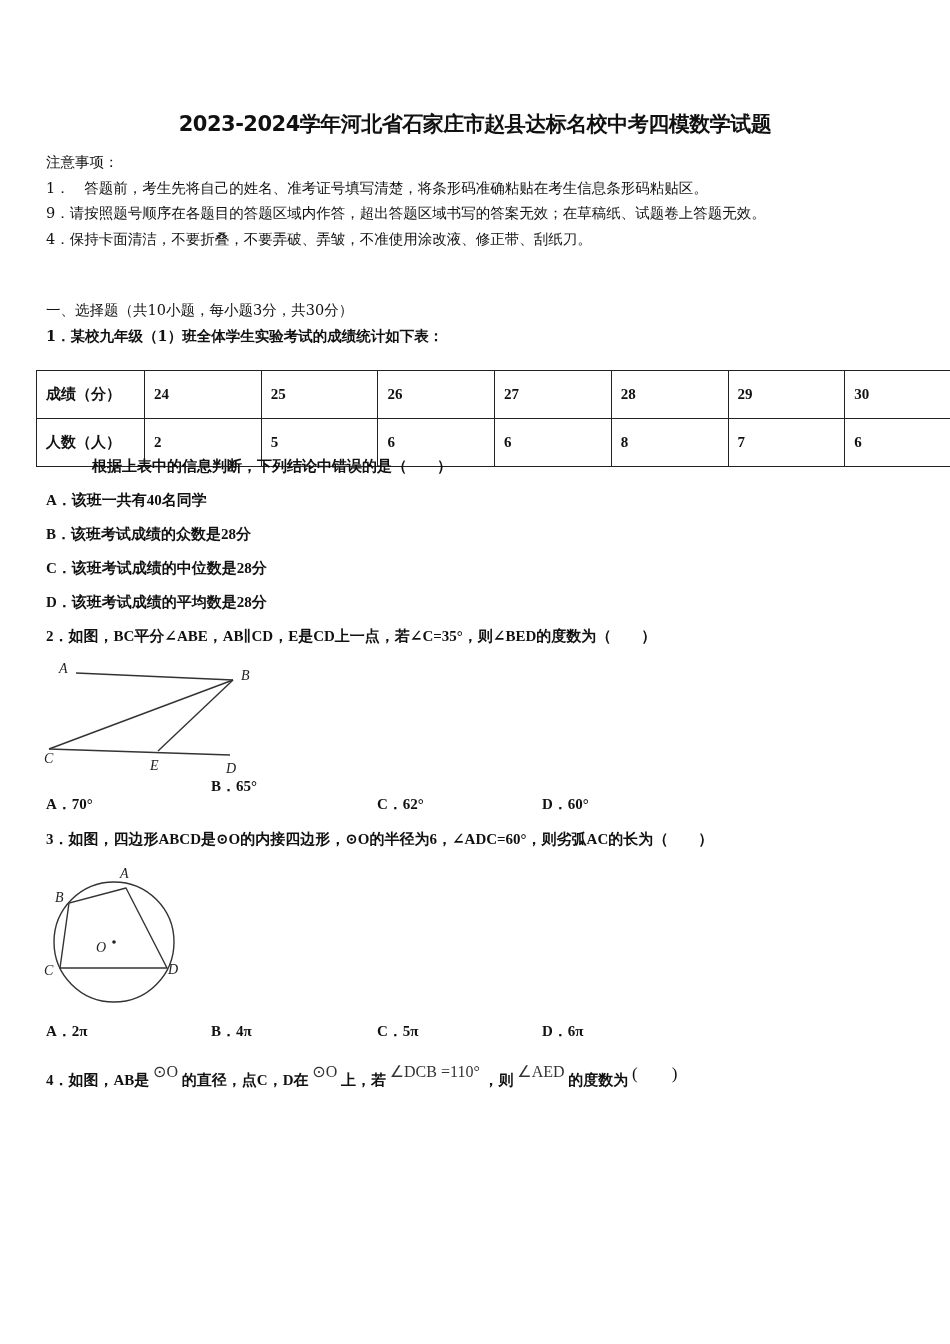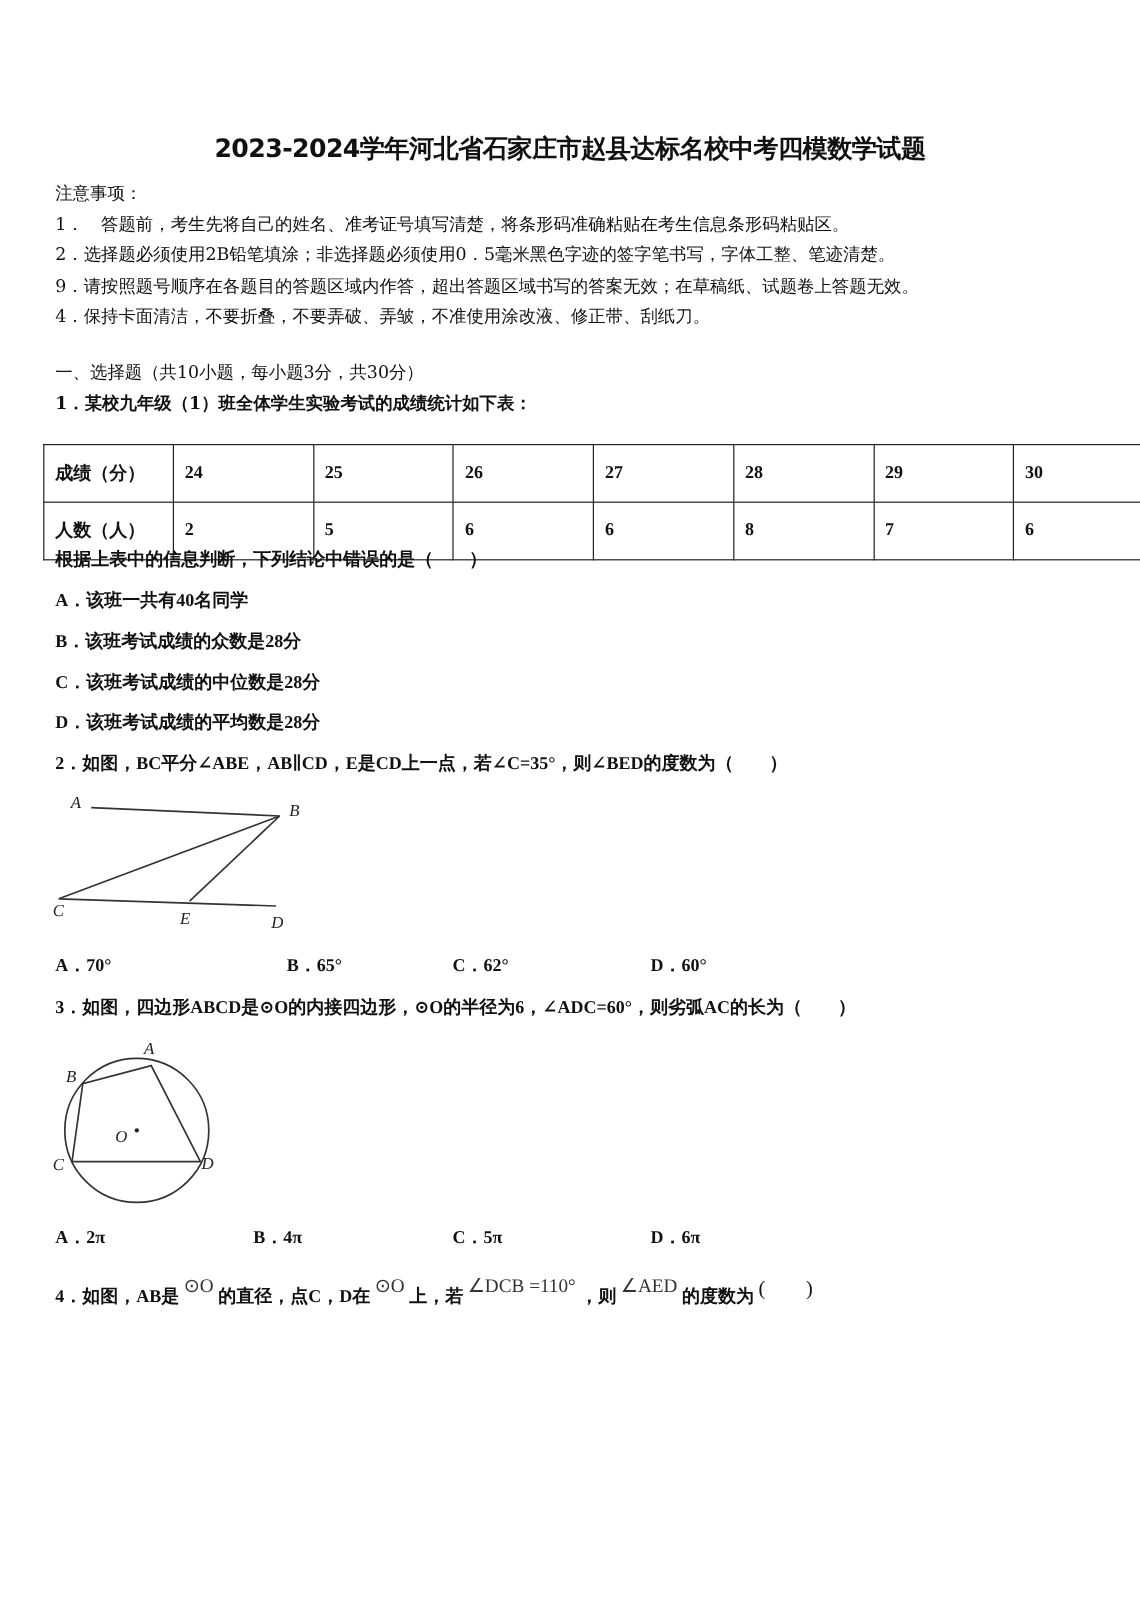--- a/index.html
+++ b/index.html
@@ -34,21 +34,20 @@
     svg text { font-family: "Liberation Serif", serif; font-style: italic; font-size: 14px; fill: #222; }
   </style>
 </head>
 <body>
 
 <div class="title">2023-2024学年河北省石家庄市赵县达标名校中考四模数学试题</div>
 
 <div class="notice">
   <div class="head">注意事项：</div>
   <div>1．　答题前，考生先将自己的姓名、准考证号填写清楚，将条形码准确粘贴在考生信息条形码粘贴区。</div>
-  <div>2．选择题必须使用2B铅笔填涂；非选择题必须使用0．5毫米黑色字迹的签字笔书写，字体工整、笔迹清楚。</div>
   <div>9．请按照题号顺序在各题目的答题区域内作答，超出答题区域书写的答案无效；在草稿纸、试题卷上答题无效。</div>
   <div>4．保持卡面清洁，不要折叠，不要弄破、弄皱，不准使用涂改液、修正带、刮纸刀。</div>
 </div>
 
 <div class="sec" style="top:301px;">一、选择题（共10小题，每小题3分，共30分）</div>
 <div class="sec bold" style="top:327px;">1．某校九年级（1）班全体学生实验考试的成绩统计如下表：</div>
 
 <table class="scores">
   <tbody>
       <tr>
@@ -67,42 +66,42 @@
     <td>5</td>
     <td>6</td>
     <td>6</td>
     <td>8</td>
     <td>7</td>
     <td>6</td>
   </tr>
 </tbody>
   </table>
 
-<div class="q" style="top:457px;">根据上表中的信息判断，下列结论中错误的是（　　）</div>
+<div class="q" style="top:457px;margin-left:46px;">根据上表中的信息判断，下列结论中错误的是（　　）</div>
 <div class="q" style="top:491px;text-align:center;">A．该班一共有40名同学</div>
 <div class="q" style="top:525px;text-align:right;">B．该班考试成绩的众数是28分</div>
 <div class="q" style="top:559px;">C．该班考试成绩的中位数是28分</div>
 <div class="q" style="top:593px;">D．该班考试成绩的平均数是28分</div>
 
 <div class="q" style="top:627px;">2．如图，BC平分∠ABE，AB∥CD，E是CD上一点，若∠C=35°，则∠BED的度数为（　　）</div>
 
 <svg style="position:absolute;left:40px;top:656px;" width="220" height="125" viewBox="0 0 220 125">
   <line x1="36" y1="17" x2="193" y2="24" stroke="#333" stroke-width="1.4"></line>
   <line x1="193" y1="24" x2="9" y2="93" stroke="#333" stroke-width="1.4"></line>
   <line x1="193" y1="24" x2="118" y2="95" stroke="#333" stroke-width="1.4"></line>
   <line x1="9" y1="93" x2="190" y2="99" stroke="#333" stroke-width="1.4"></line>
   <text x="19" y="17">A</text>
   <text x="201" y="24">B</text>
   <text x="4" y="107">C</text>
   <text x="110" y="114">E</text>
   <text x="186" y="117">D</text>
 </svg>
 
 <div class="opt" style="left:46px;top:795px;">A．70°</div>
-<div class="opt" style="left:211px;top:795px;margin-left:28px;">B．65°</div>
+<div class="opt" style="left:211px;top:777px;">B．65°</div>
 <div class="opt" style="left:377px;top:795px;">C．62°</div>
 <div class="opt" style="left:542px;top:795px;">D．60°</div>
 
 <div class="q" style="top:830px;">3．如图，四边形ABCD是⊙O的内接四边形，⊙O的半径为6，∠ADC=60°，则劣弧AC的长为（　　）</div>
 
 <svg style="position:absolute;left:40px;top:860px;" width="150" height="150" viewBox="0 0 150 150">
   <circle cx="74" cy="82" r="60" fill="none" stroke="#333" stroke-width="1.4"></circle>
   <polygon points="86,28 29,43 20,108 127,108" fill="none" stroke="#333" stroke-width="1.4"></polygon>
   <circle cx="74" cy="82" r="1.8" fill="#222"></circle>
   <text x="80" y="18">A</text>

